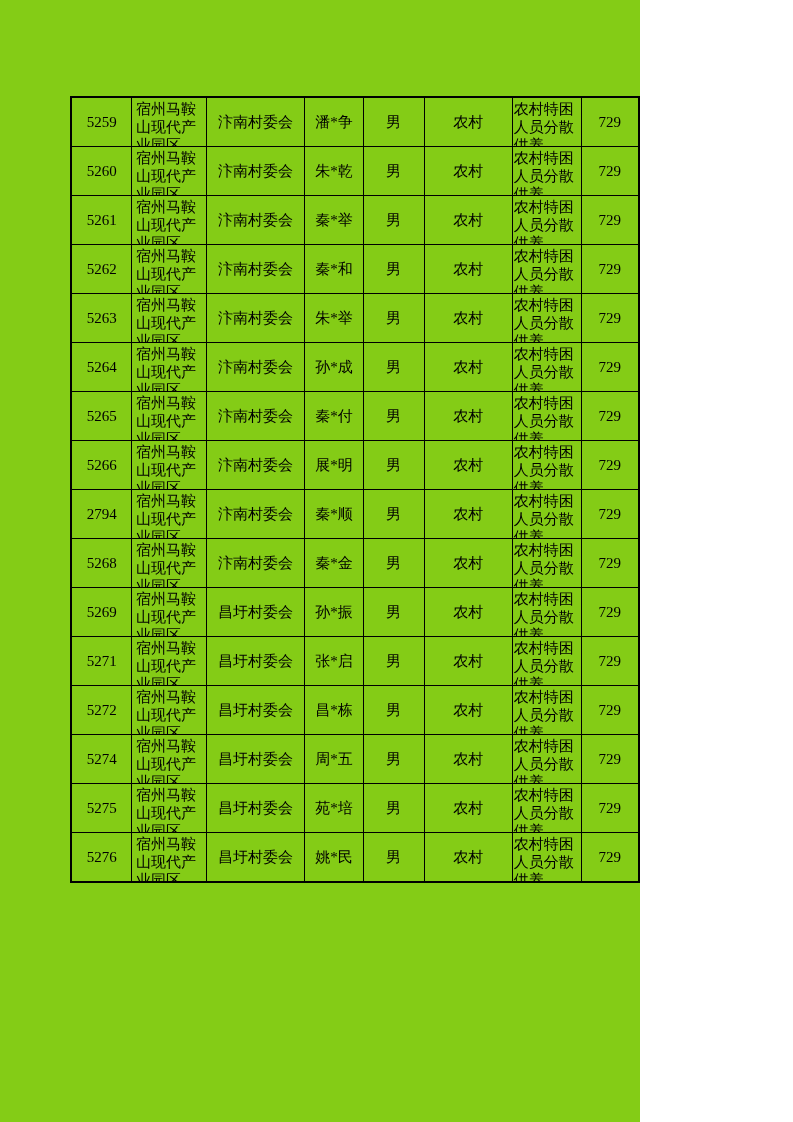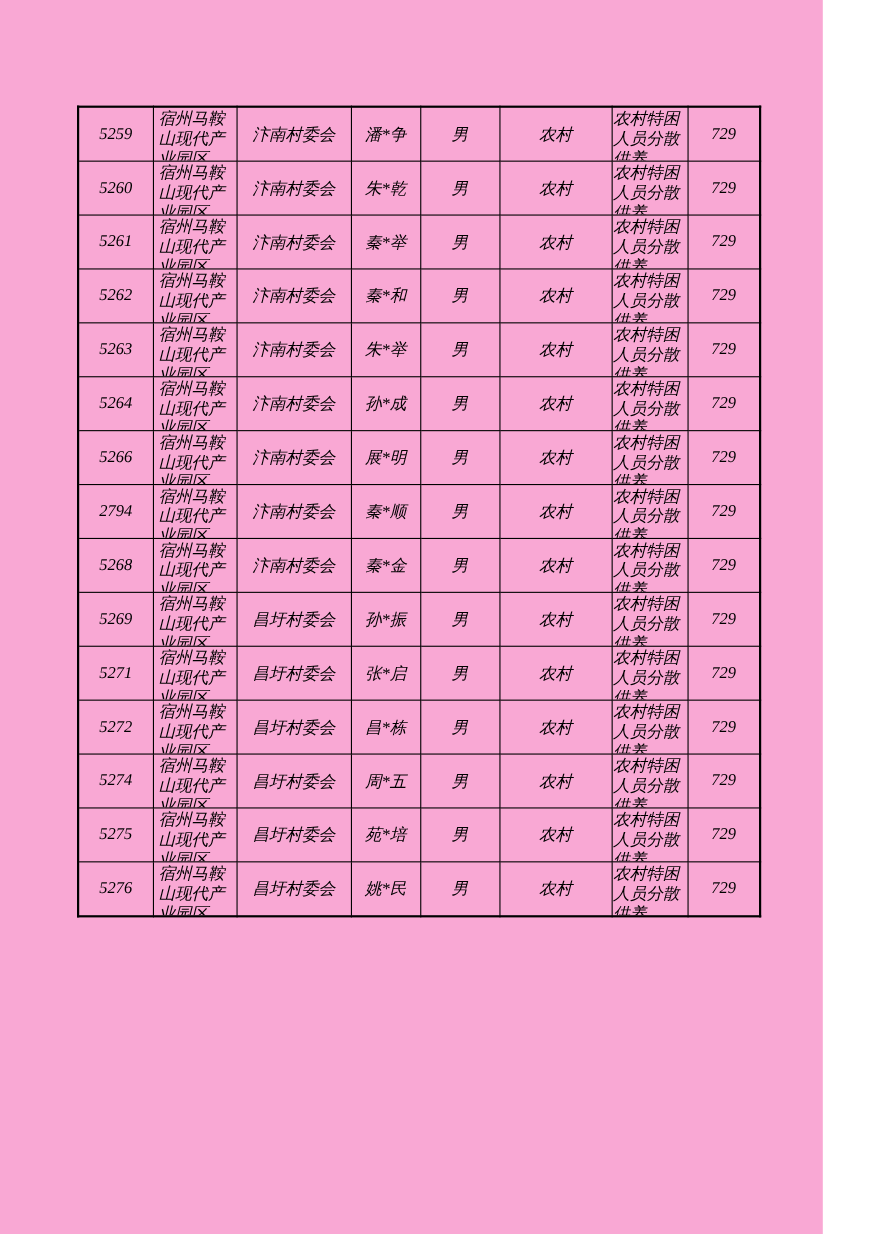--- a/index.html
+++ b/index.html
@@ -6,23 +6,22 @@
   body {
     width: 793px; height: 1122px;
     background: #ffffff;
     position: relative;
     font-family: "Liberation Serif", "DejaVu Serif", serif;
     color: #000000;
     overflow: hidden;
   }
   .page {
     position: absolute; left: 0; top: 0;
-    width: 748px; height: 1122px;
-    background: #f9a8d4;
-    font-style: italic;
+    width: 640px; height: 1122px;
+    background: #84cc16;
   }
   table.records {
     position: absolute; left: 70px; top: 96px;
     border-collapse: collapse;
     table-layout: fixed;
     border: 2px solid #000000;
   }
   col.c1 { width: 68px; }
   col.c2 { width: 76px; }
   col.c3 { width: 104px; }
@@ -257,20 +256,50 @@
             <div class="clip">
               <div class="wrapbox">农村特困人员分散供养</div>
             </div>
           </td>
     <td class="cell">
             <div class="single">729</div>
           </td>
   </tr>
         <tr class="record-row">
     <td class="cell">
+            <div class="single">5265</div>
+          </td>
+    <td class="cell">
+            <div class="clip">
+              <div class="wrapbox">宿州马鞍山现代产业园区</div>
+            </div>
+          </td>
+    <td class="cell">
+            <div class="single">汴南村委会</div>
+          </td>
+    <td class="cell">
+            <div class="single">秦*付</div>
+          </td>
+    <td class="cell">
+            <div class="single">男</div>
+          </td>
+    <td class="cell">
+            <div class="single">农村</div>
+          </td>
+    <td class="cell">
+            <div class="clip">
+              <div class="wrapbox">农村特困人员分散供养</div>
+            </div>
+          </td>
+    <td class="cell">
+            <div class="single">729</div>
+          </td>
+  </tr>
+        <tr class="record-row">
+    <td class="cell">
             <div class="single">5266</div>
           </td>
     <td class="cell">
             <div class="clip">
               <div class="wrapbox">宿州马鞍山现代产业园区</div>
             </div>
           </td>
     <td class="cell">
             <div class="single">汴南村委会</div>
           </td>

